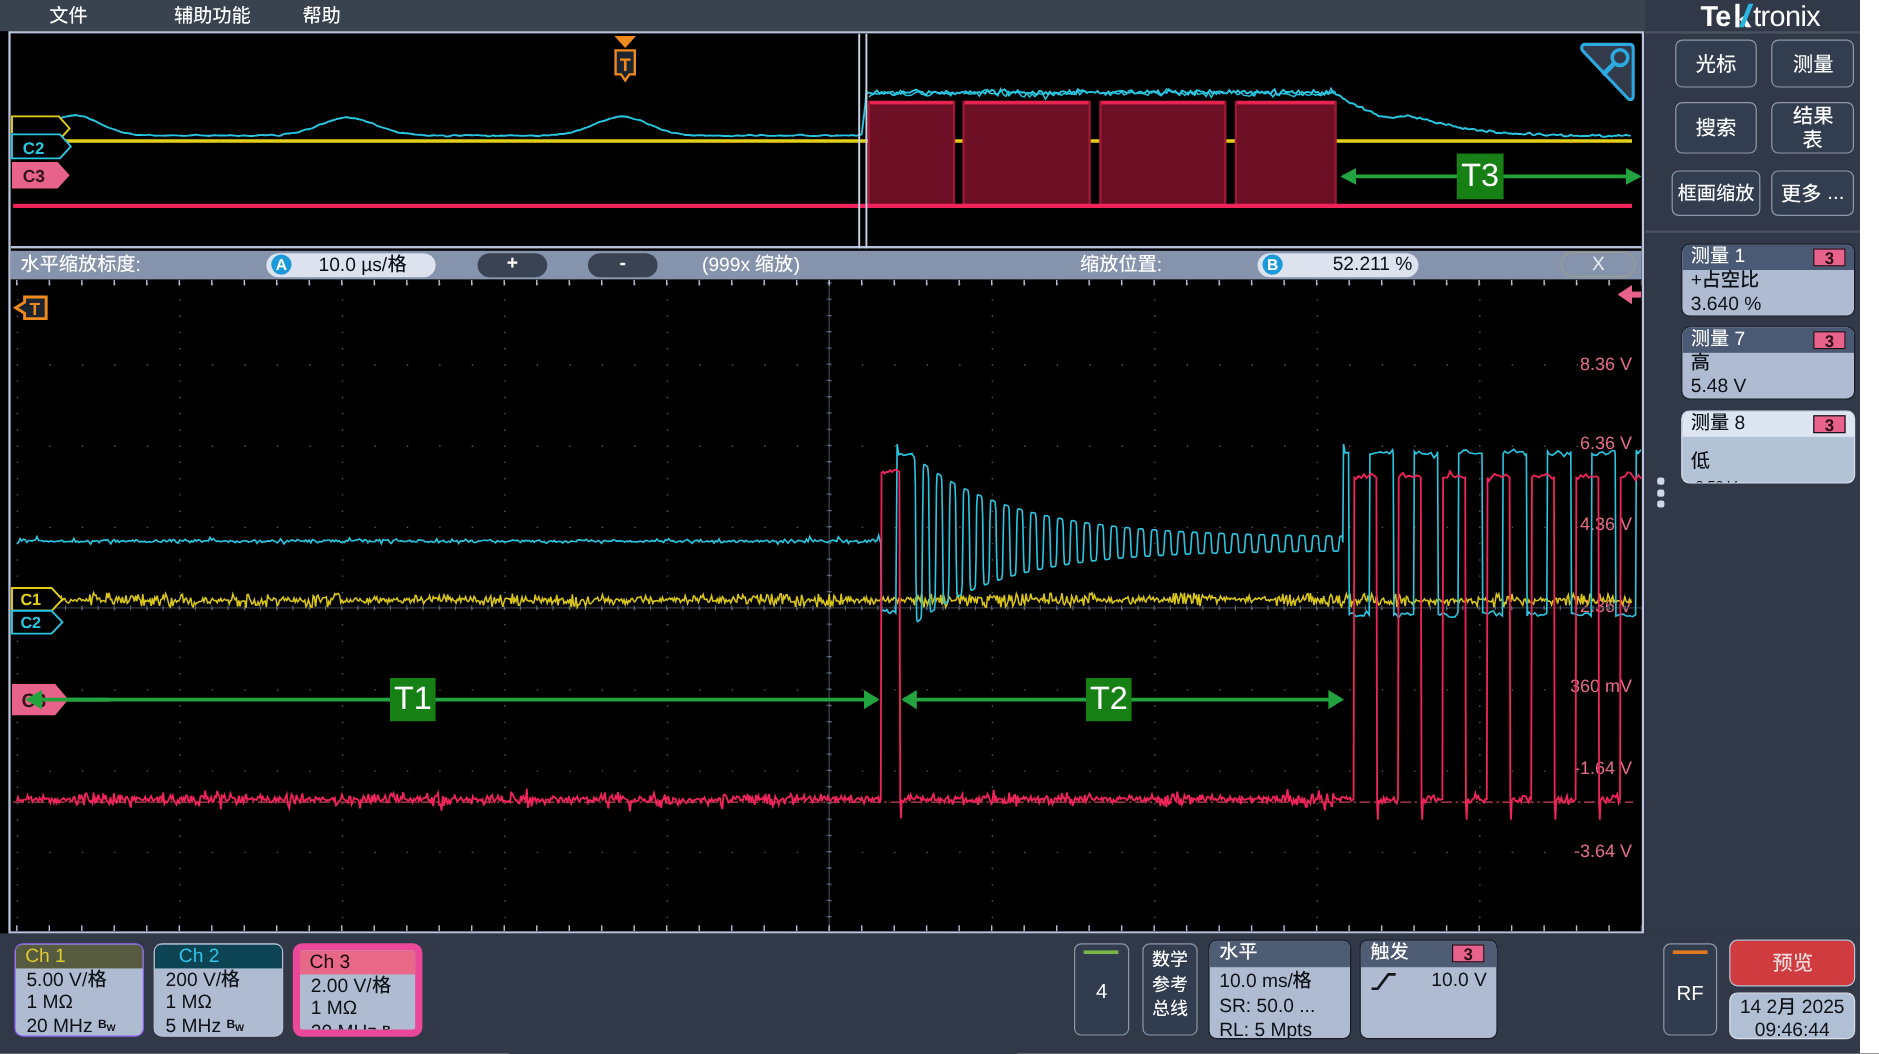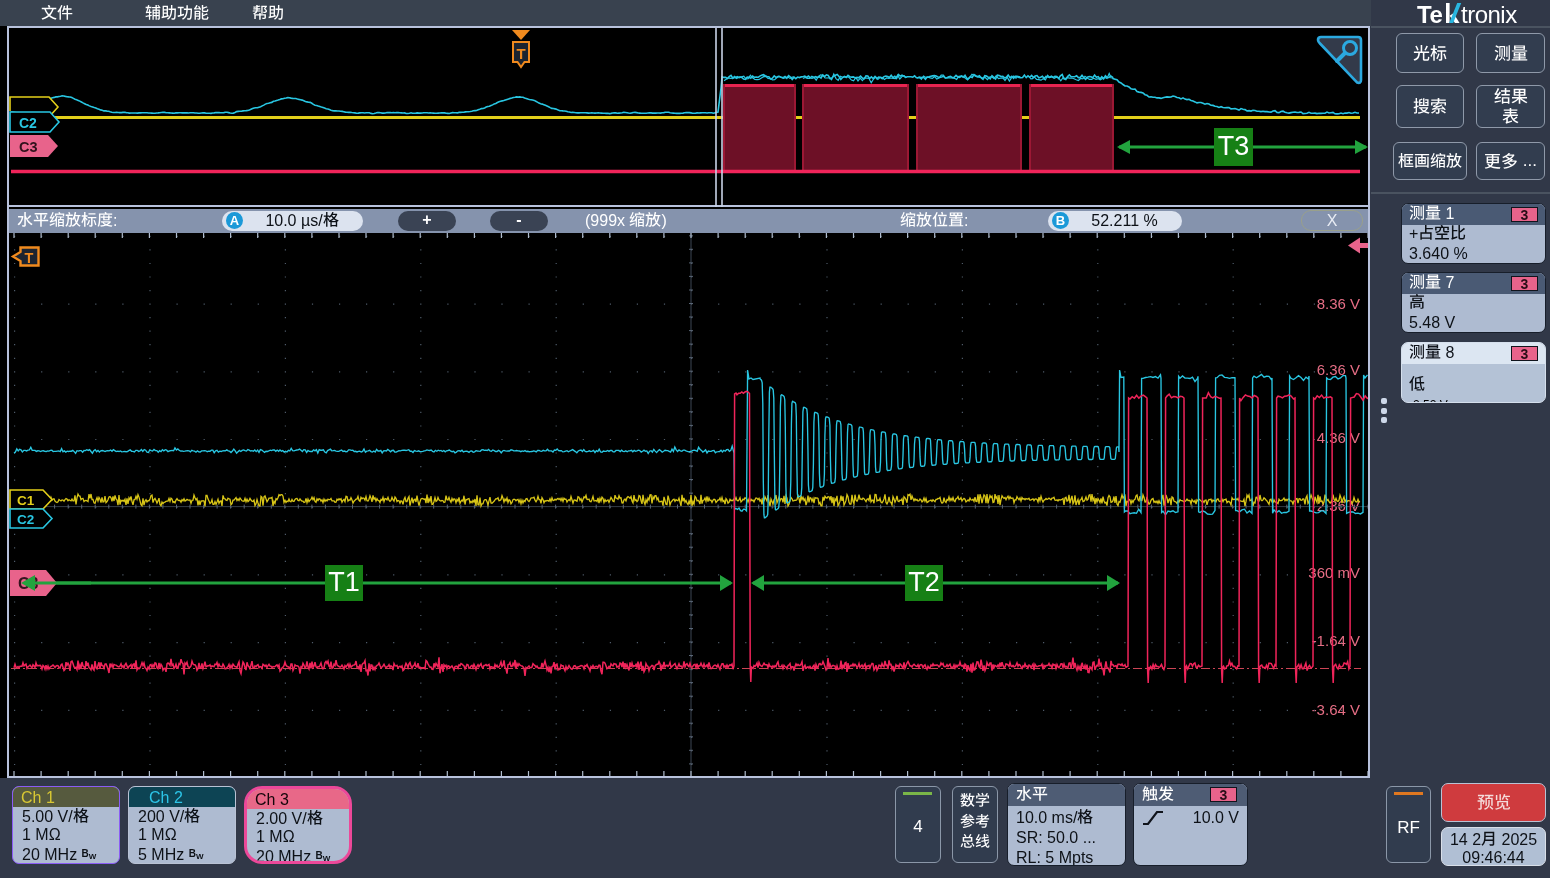--- a/index.html
+++ b/index.html
@@ -92,21 +92,21 @@
             <use href="#g653E" x="1000"></use>
           </svg>)</span>
         <span class="abs" style="left:891px;top:2px"><svg style="vertical-align:-3.39px;" width="64.0" height="17.9" viewBox="0 -905.3 4000 1117.2" fill="#fff">
             <use href="#g7F29" x="0"></use>
             <use href="#g653E" x="1000"></use>
             <use href="#g4F4D" x="2000"></use>
             <use href="#g7F6E" x="3000"></use>
           </svg>:</span>
         <div class="abs" style="left:1039px;top:1.5px;width:134px;height:20px;background:#dce3ef;border-radius:10px;">
           <div class="abs" style="left:4px;top:1.5px;width:17px;height:17px;border-radius:50%;background:#1b99d8;color:#fff;font-size:13px;font-weight:bold;text-align:center;line-height:17px">B</div>
-          <div class="abs" style="left:24px;top:0px;width:105px;text-align:center;color:#0c1016;font-size:16px;line-height:20px">52.211 %</div>
+          <div class="abs" style="left:24px;top:0px;width:105px;text-align:right;color:#0c1016;font-size:16px;line-height:20px">52.211 %</div>
         </div>
         <div class="abs" style="left:1292px;top:1px;width:62px;height:21px;border:1.5px solid #99a08b;border-radius:10px;color:#e8ecf4;text-align:center;line-height:19px;font-size:16px">X</div>
       </div>
       <div class="abs" style="left:0;top:205px;width:1359px;height:543px;background:#000;overflow:hidden">
         <div class="abs" style="right:8px;top:61.5px;color:#e66e85;font-size:15px">8.36 V</div>
         <div class="abs" style="right:8px;top:128px;color:#e66e85;font-size:15px">6.36 V</div>
         <div class="abs" style="right:8px;top:196px;color:#e66e85;font-size:15px">4.36 V</div>
         <div class="abs" style="right:8px;top:263.5px;color:#e66e85;font-size:15px">2.36 V</div>
         <div class="abs" style="right:8px;top:331px;color:#e66e85;font-size:15px">360 mV</div>
         <div class="abs" style="right:8px;top:398.5px;color:#e66e85;font-size:15px">-1.64 V</div>
@@ -246,21 +246,21 @@
         <div class="abs" style="left:9px;top:20px;color:#0d1117;font-size:16px;line-height:18.6px">5.00 V/<svg style="vertical-align:-3.39px;" width="16.0" height="17.9" viewBox="0 -905.3 1000 1117.2" fill="#0d1117">
             <use href="#g683C" x="0"></use>
           </svg><br>1 MΩ<br>20 MHz <span style="font-size:10px;vertical-align:3px;font-weight:bold">B</span><span style="font-size:8px;vertical-align:1px;font-weight:bold">W</span></div>
       </div>
       <div class="abs" style="left:128px;top:8px;width:108px;height:78px;border-radius:7px;overflow:hidden;border:1px solid #b9c2d4;background:#aebbd1">
         <div class="abs" style="left:0;top:0;width:100%;height:20px;background:#0d4454;color:#2cc5e8;font-size:16px;line-height:21px;padding-left:20px">Ch 2</div>
         <div class="abs" style="left:9px;top:20px;color:#0d1117;font-size:16px;line-height:18.6px">200 V/<svg style="vertical-align:-3.39px;" width="16.0" height="17.9" viewBox="0 -905.3 1000 1117.2" fill="#0d1117">
             <use href="#g683C" x="0"></use>
           </svg><br>1 MΩ<br>5 MHz <span style="font-size:10px;vertical-align:3px;font-weight:bold">B</span><span style="font-size:8px;vertical-align:1px;font-weight:bold">W</span></div>
       </div>
-      <div class="abs" style="left:244px;top:8px;width:108px;height:78px;border-radius:18px;overflow:hidden;border:3px solid #ec4899;background:#aebbd1">
+      <div class="abs" style="left:244px;top:8px;width:108px;height:78px;border-radius:8px;overflow:hidden;border:6px solid #ec4899;background:#aebbd1">
         <div class="abs" style="left:0;top:0;width:100%;height:20px;background:#e86888;color:#14060a;font-size:16px;line-height:21px;padding-left:8px">Ch 3</div>
         <div class="abs" style="left:9px;top:20px;color:#0d1117;font-size:16px;line-height:18.6px">2.00 V/<svg style="vertical-align:-3.39px;" width="16.0" height="17.9" viewBox="0 -905.3 1000 1117.2" fill="#0d1117">
             <use href="#g683C" x="0"></use>
           </svg><br>1 MΩ<br>20 MHz <span style="font-size:10px;vertical-align:3px;font-weight:bold">B</span><span style="font-size:8px;vertical-align:1px;font-weight:bold">W</span></div>
       </div>
       <div class="abs" style="left:895px;top:8px;width:46px;height:77px;background:#313c4e;border:1.5px solid #8b97a8;border-radius:6px">
         <div class="abs" style="left:7px;top:5px;width:29px;height:2.5px;background:#7ab648"></div>
         <div class="abs" style="left:0;top:30px;width:100%;text-align:center;color:#fff;font-size:17px">4</div>
       </div>
       <div class="abs" style="left:952px;top:8px;width:46px;height:77px;background:#313c4e;border:1.5px solid #8b97a8;border-radius:6px;color:#fff">

